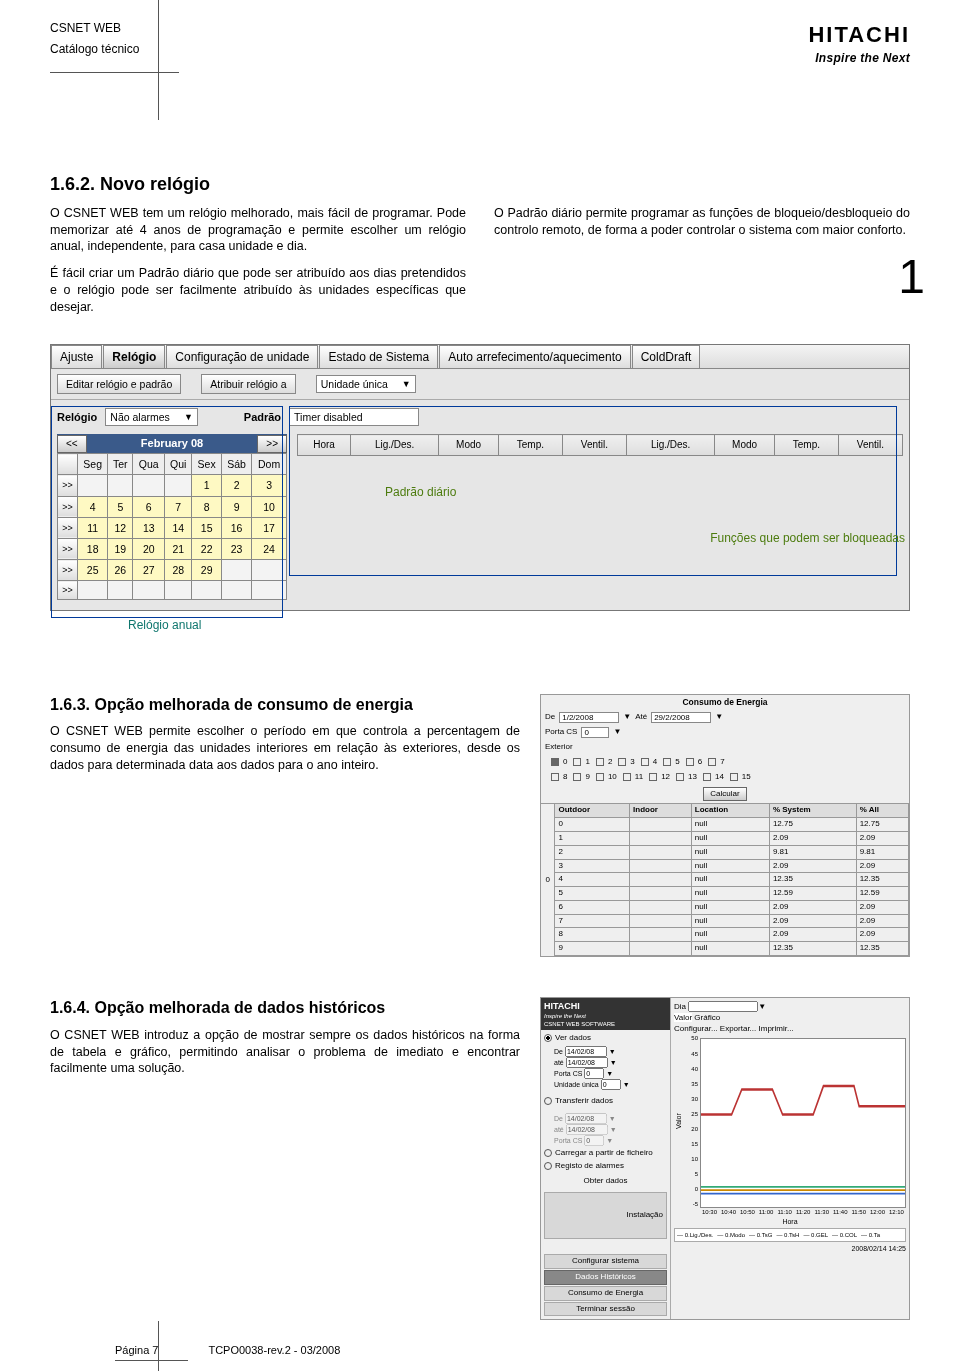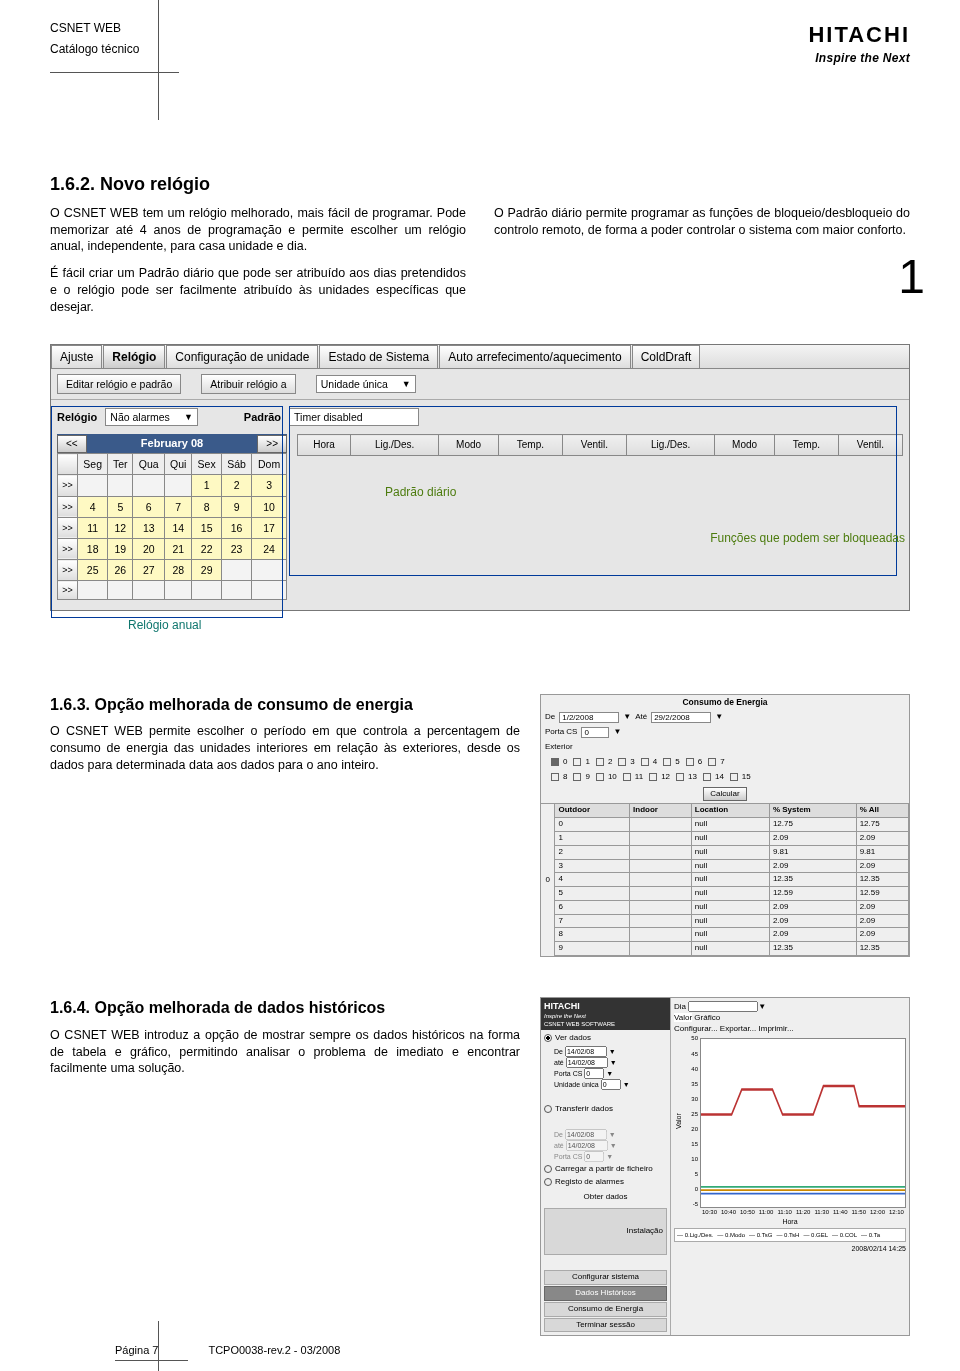--- a/index.html
+++ b/index.html
@@ -440,21 +440,21 @@
               <div style="font-size:6px; font-style:italic;">Inspire the Next</div>
               <div style="font-size:6px;">CSNET WEB SOFTWARE</div>
             </div>
             <div style="margin:2px 0;"><span class="radio on"></span><span>Ver dados</span></div>
             <div style="padding-left:10px; font-size:7px;">
               <div><span>De</span> <input type="text" style="width: 42px; font-size: 7px;" value="14/02/08"> ▼</div>
               <div><span>até</span> <input type="text" style="width: 42px; font-size: 7px;" value="14/02/08"> ▼</div>
               <div><span>Porta CS</span> <input type="text" style="width: 20px; font-size: 7px;" value="0"> ▼</div>
               <div><span>Unidade única</span> <input type="text" style="width: 20px; font-size: 7px;" value="0"> ▼</div>
             </div>
-            <div style="margin:14px 0;"><span class="radio"></span><span>Transferir dados</span></div>
+            <div style="margin:6px 0;"><span class="radio"></span><span>Transferir dados</span></div>
             <div style="padding-left:10px; font-size:7px; color:#888;">
               <div><span>De</span> <input type="text" style="width: 42px; font-size: 7px;" disabled="" value="14/02/08"> ▼</div>
               <div><span>até</span> <input type="text" style="width: 42px; font-size: 7px;" disabled="" value="14/02/08"> ▼</div>
               <div><span>Porta CS</span> <input type="text" style="width: 20px; font-size: 7px;" disabled="" value="0"> ▼</div>
             </div>
             <div style="margin:2px 0;"><span class="radio"></span><span>Carregar a partir de ficheiro</span></div>
             <div style="margin:2px 0;"><span class="radio"></span><span>Registo de alarmes</span></div>
             <div style="text-align:center; margin:4px 0;"><span class="mbtn">Obter dados</span></div>
             <div style="margin-top:6px;">
               <div style="background:#d8d8d8; border:1px solid #aaa; padding:17px 3px; margin-bottom:15px; text-align:right;">Instalação</div>

